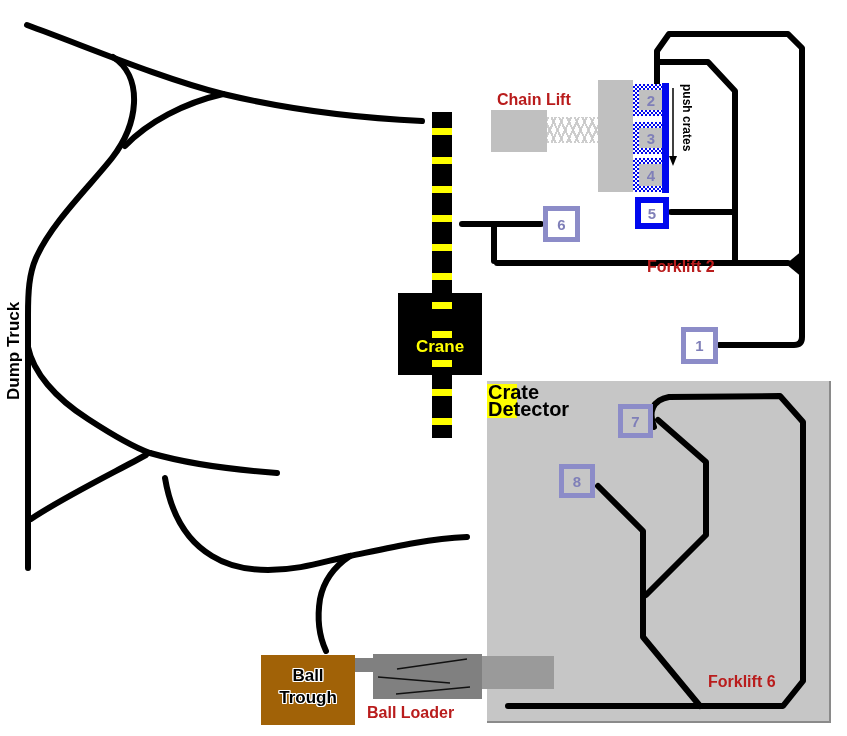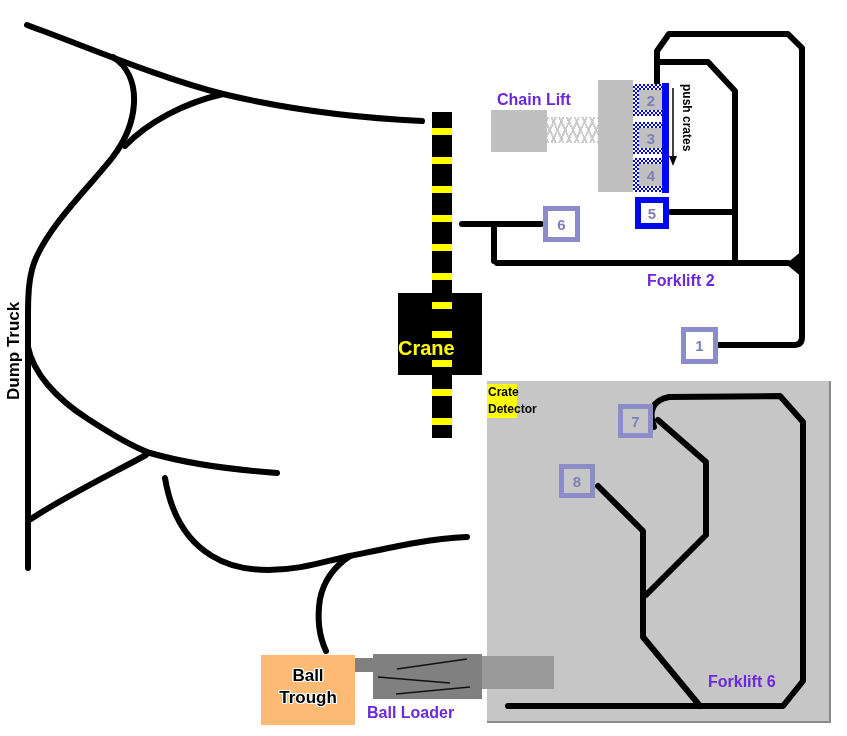--- a/index.html
+++ b/index.html
@@ -1,21 +1,21 @@
 <!DOCTYPE html>
 <html><head>
 <meta charset="utf-8">
 <style>
   html,body{margin:0;padding:0;background:#fff;}
   .canvas{
     position:relative;width:847px;height:736px;background:#ffffff;overflow:hidden;
     font-family:"Liberation Sans", sans-serif;
   }
   .abs{position:absolute;}
-  .lbl{position:absolute;font-weight:bold;color:#6d28d9;white-space:pre;line-height:17px;}
+  .lbl{position:absolute;font-weight:bold;color:#b91c1c;white-space:pre;line-height:17px;}
   .lbl16{font-size:16px;}
   
   .z0{z-index:0}.z2{z-index:2}
   svg.tracks{position:absolute;left:0;top:0;z-index:1;}
   
   .region{
     left:487px;top:381px;width:342px;height:340px;background:#C6C6C6;
     border-right:2px solid #8a8a8a;border-bottom:2px solid #8a8a8a;
   }
   
@@ -42,31 +42,31 @@
   .bluebox{
     position:absolute;box-sizing:border-box;border:6px solid #0008EE;background:#fff;
     display:flex;align-items:center;justify-content:center;z-index:2;
   }
   
   .mast{
     left:432px;top:112px;width:20px;height:326px;z-index:3;
     background:repeating-linear-gradient(to bottom,#000 0 16px,#FFFF00 16px 23px,#000 23px 29px);
   }
   .craneBox{left:398px;top:293px;width:84px;height:82px;background:#000;z-index:2;}
-  .craneLbl{position:absolute;left:398px;top:337px;width:84px;
-    font-weight:bold;font-size:20px;color:#FFFF00;z-index:4;}
+  .craneLbl{position:absolute;left:398px;top:337px;width:84px;text-align:center;
+    font-weight:bold;font-size:17px;color:#FFFF00;z-index:4;}
   
   .vertCW{transform:rotate(90deg);transform-origin:0 0;}
   .vertCCW{transform:rotate(-90deg);transform-origin:0 0;}
   
   .cdWrap{left:487px;top:383px;width:100px;height:36px;z-index:2;}
   .cdYellow{position:absolute;left:0;top:1px;width:30px;height:34px;background:#FFFF00;}
-  .cdText{position:absolute;left:1px;top:1px;font-weight:bold;font-size:12px;line-height:17px;color:#000;white-space:pre;}
+  .cdText{position:absolute;left:1px;top:1px;font-weight:bold;font-size:20px;line-height:17px;color:#000;white-space:pre;}
   
-  .trough{left:261px;top:655px;width:94px;height:70px;background:#fdba74;z-index:0;}
+  .trough{left:261px;top:655px;width:94px;height:70px;background:#a16207;z-index:0;}
   .troughText{
     position:absolute;left:0;top:10px;width:100%;text-align:center;color:#000;
     font-weight:bold;font-size:17px;line-height:22px;white-space:pre;
     text-shadow:-1px -1px 0 #fff,1px -1px 0 #fff,-1px 1px 0 #fff,1px 1px 0 #fff,
                  0 -1px 0 #fff,0 1px 0 #fff,-1px 0 0 #fff,1px 0 0 #fff;
   }
 </style>
 </head>
 <body>
 
@@ -157,21 +157,21 @@
   </div>
   <div class="station on-gray" style="left:618px;top:404px;width:35px;height:34px;">
     <span class="num">7</span>
   </div>
   <div class="station on-gray" style="left:559px;top:464px;width:36px;height:34px;">
     <span class="num">8</span>
   </div>
 
   <div class="lbl lbl16 z2" style="left:497px;top:91px;">Chain Lift</div>
   <div class="abs z2 vertCW" style="left:694px;top:84px;width:110px;height:14px;font-weight:bold;font-size:12px;color:#000;">push crates</div>
-  <div class="lbl lbl16 z2" style="left:647px;top:272px;">Forklift 2</div>
+  <div class="lbl lbl16 z2" style="left:647px;top:258px;">Forklift 2</div>
   <div class="lbl lbl16 z2" style="left:708px;top:673px;">Forklift 6</div>
   <div class="abs cdWrap">
     <div class="cdYellow"></div>
     <div class="cdText">Crate
 Detector</div>
   </div>
   <div class="abs z2 vertCCW" style="left:4px;top:400px;width:120px;height:18px;font-weight:bold;font-size:17px;color:#000;">Dump Truck</div>
   <div class="lbl lbl16 z2" style="left:367px;top:704px;">Ball Loader</div>
 
 </div>

